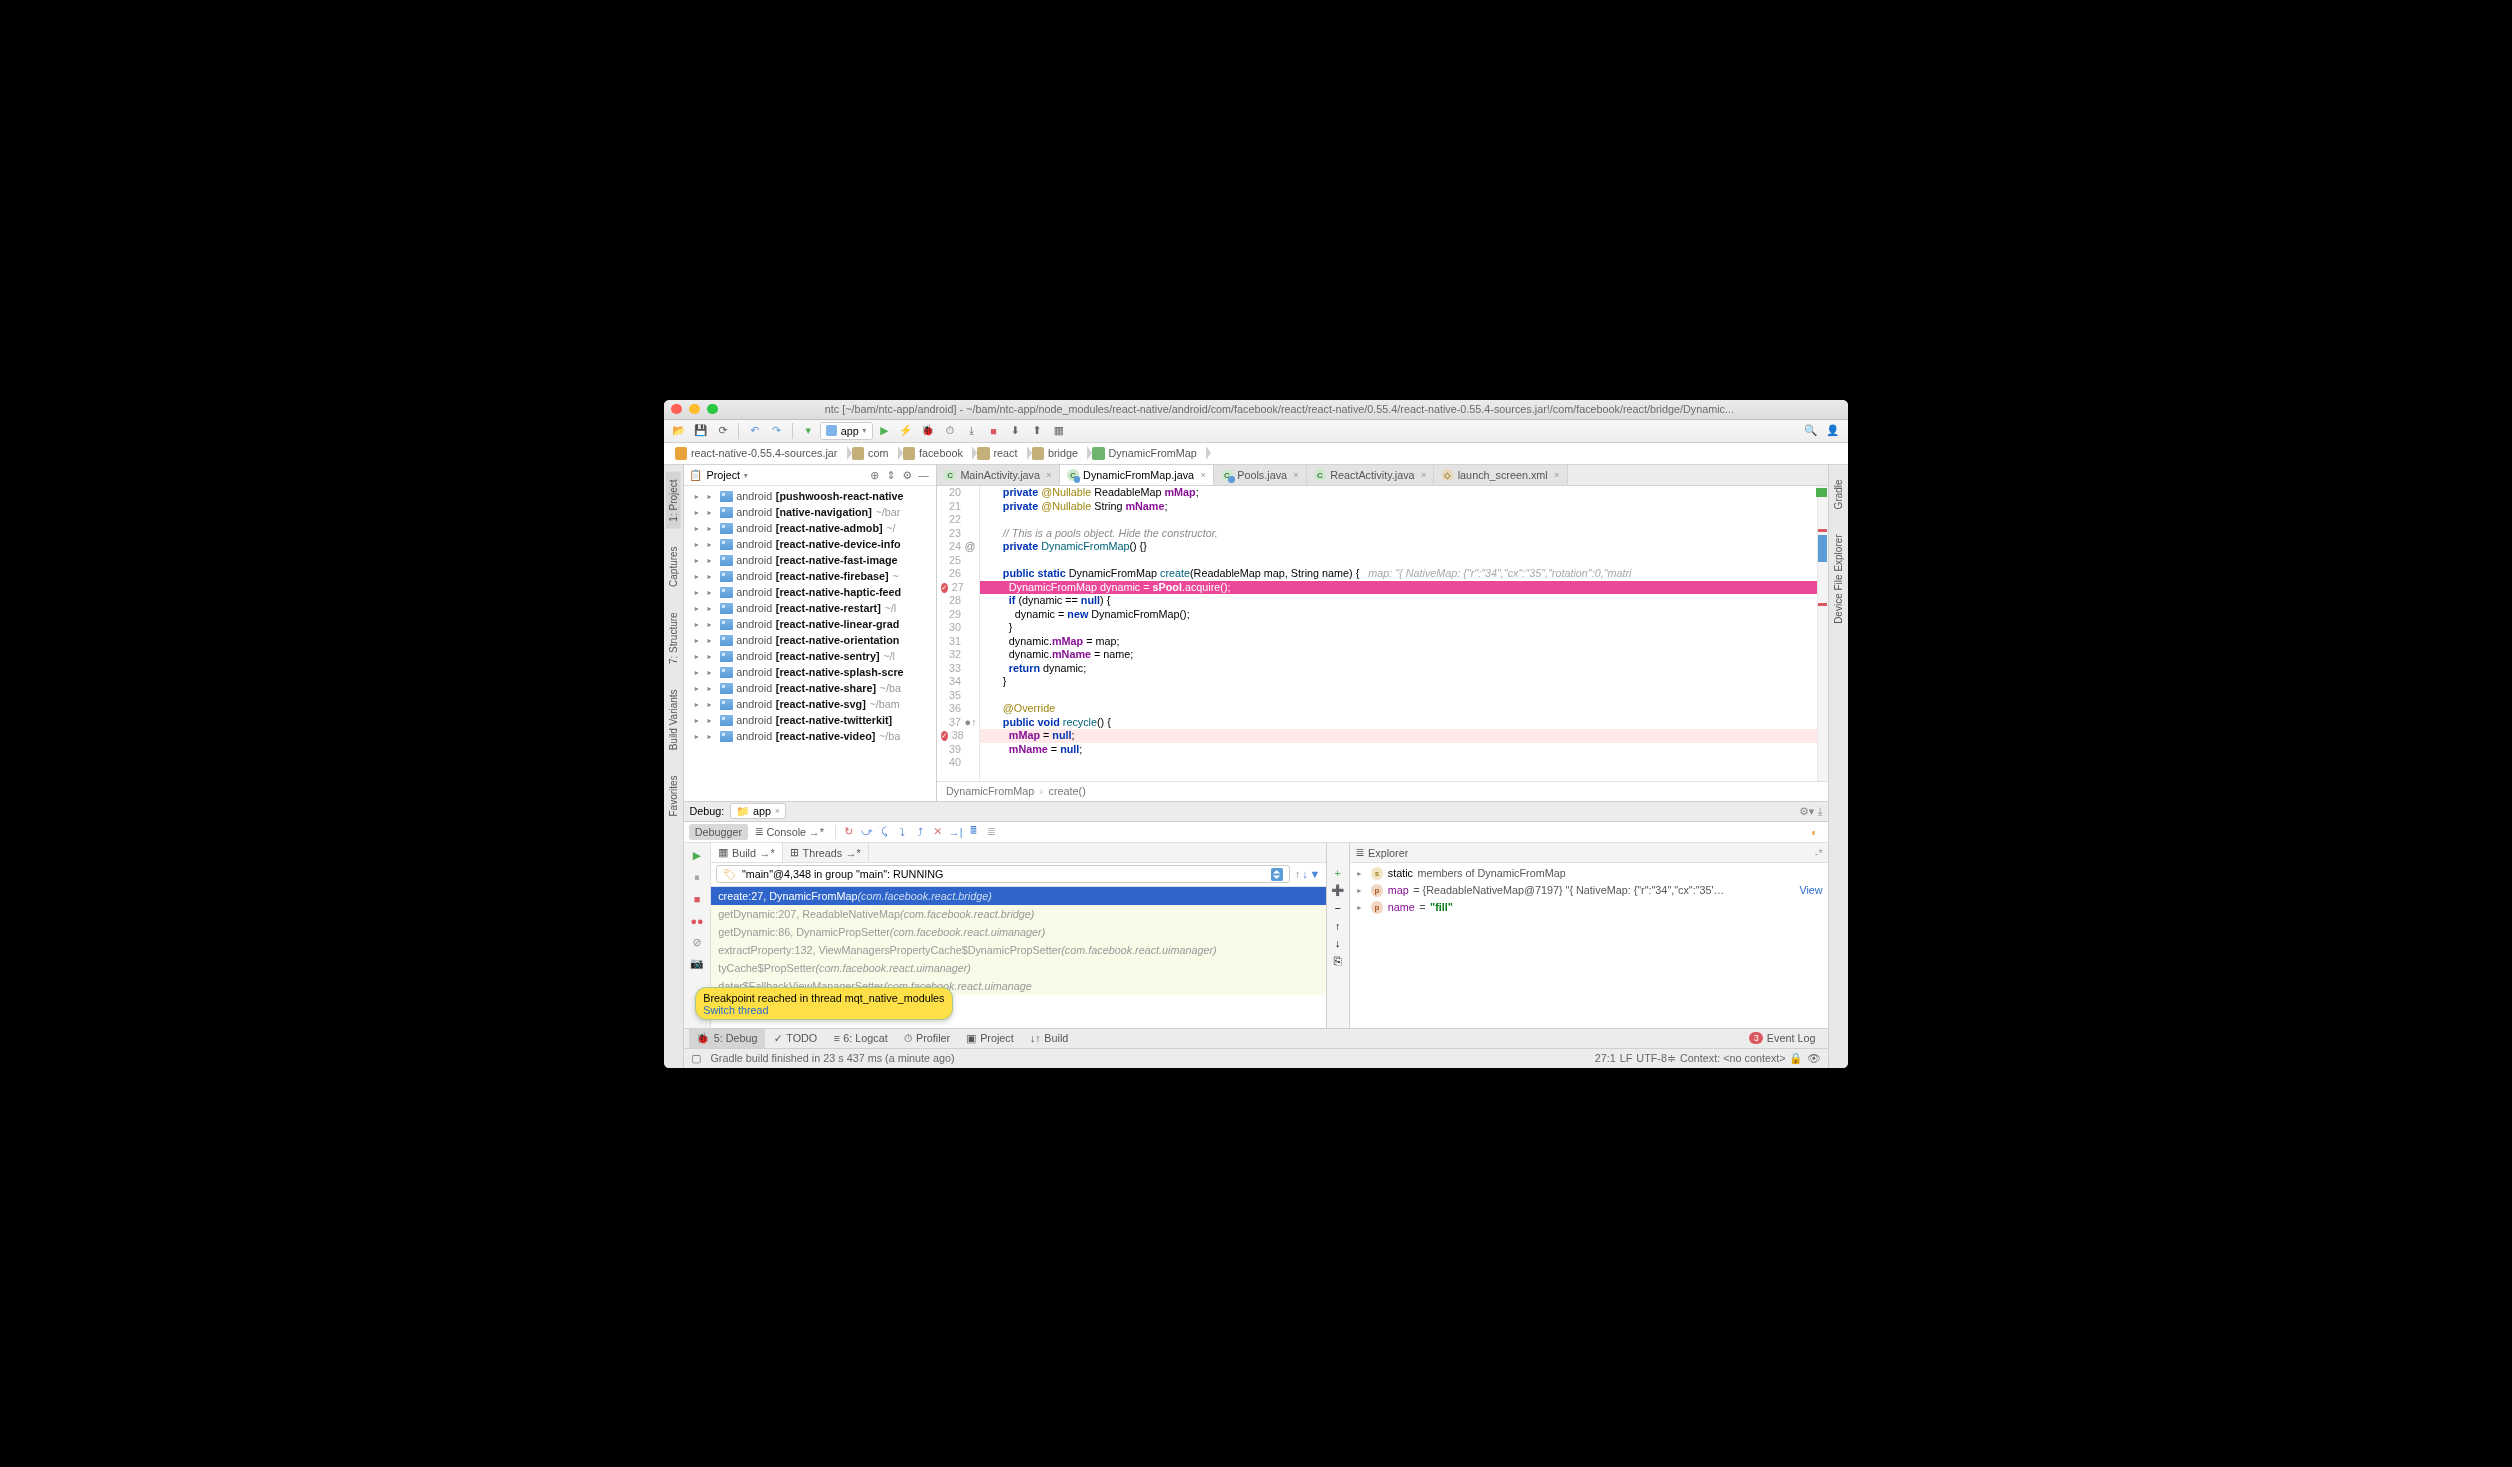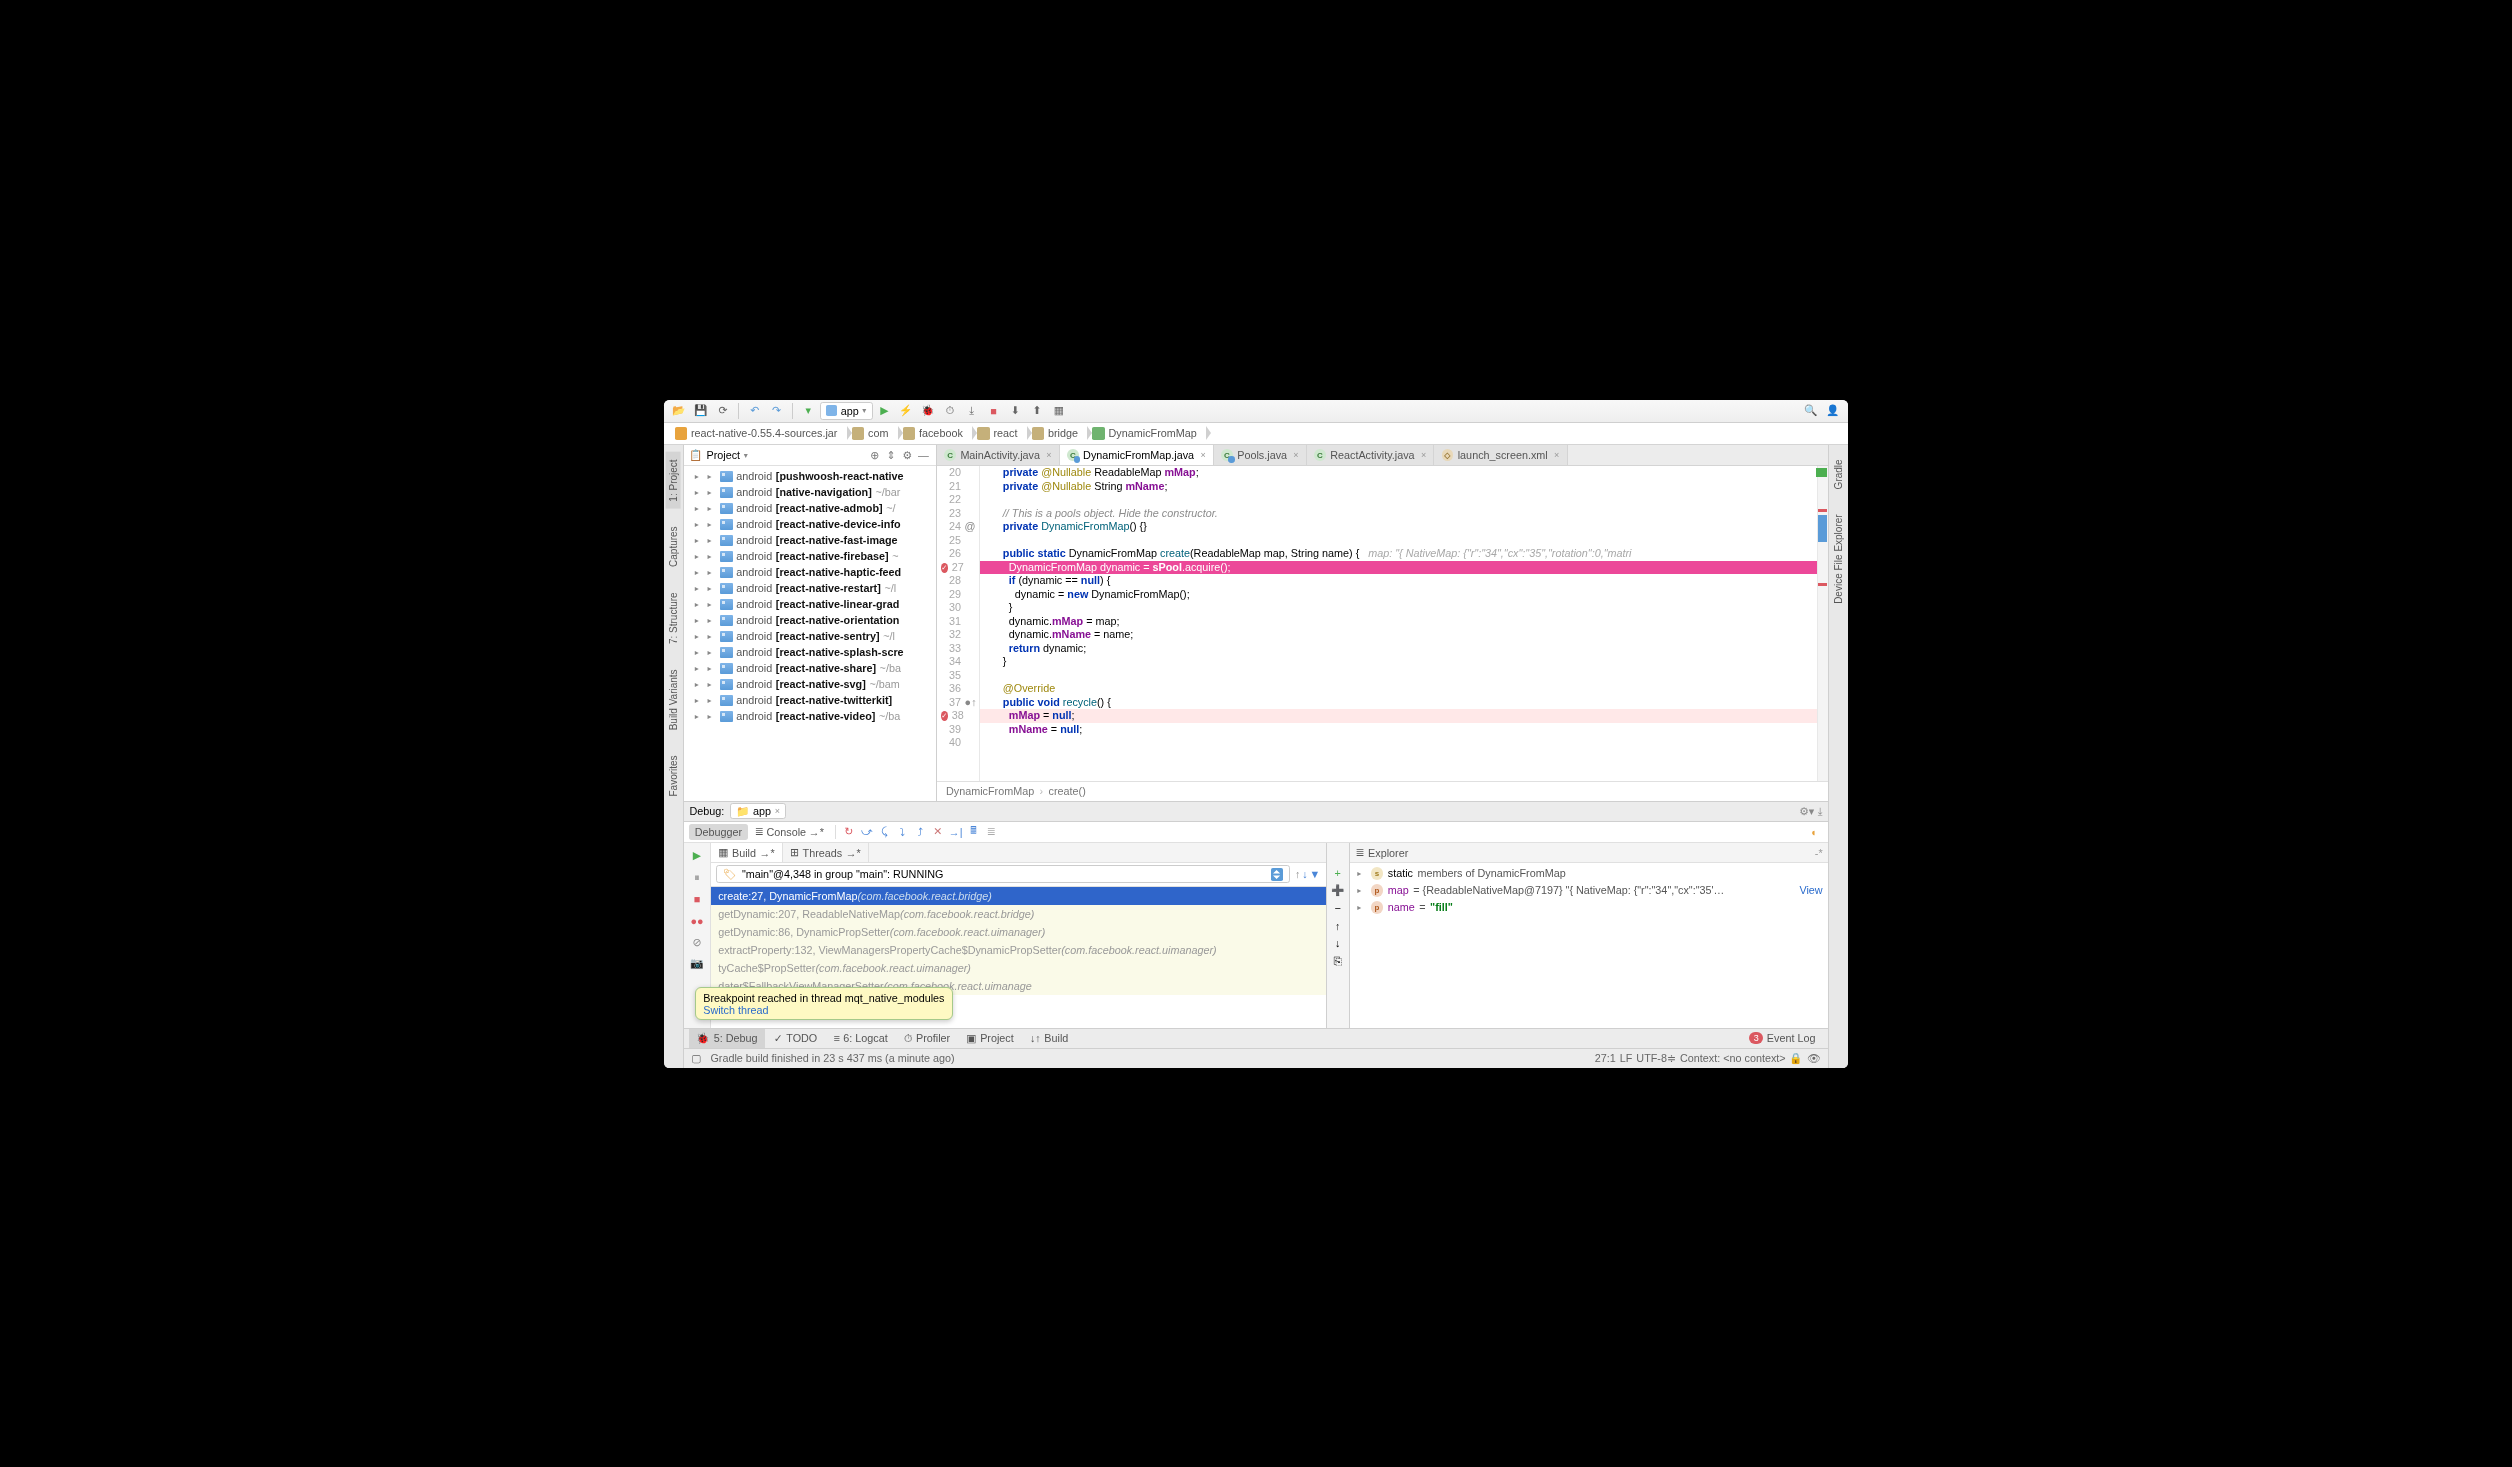--- a/index.html
+++ b/index.html
@@ -84,21 +84,21 @@
 .thread-sel{height:23.5px;display:flex;align-items:center;padding:0 5.4px;gap:5.4px;border-bottom:0.9px solid #e0e0e0}
 .thread-sel .combo{flex:1;border:0.9px solid #ccc;border-radius:2.7px;background:#fff;height:18px;display:flex;align-items:center;padding:0 5.4px;gap:5.4px}
 .thread-sel .combo .upd{width:12.6px;height:12.6px;background:#5a9bd8;border-radius:1.8px;display:flex;align-items:center;justify-content:center}
 .thread-sel .nav{display:flex;gap:1.8px;color:#888}
 .stacklist{flex:1;overflow:auto}
 .stackrow{height:18px;display:flex;align-items:center;padding:0 7.2px;white-space:nowrap}
 .stackrow.sel{background:#2f65ca;color:#fff}
 .stackrow .pkg2{color:#999;font-style:italic}
 .stackrow.sel .pkg2{color:#cde}
 .stackrow.dim{color:#999;background:#fafae8}
-.tooltip{position:absolute;bottom:7.2px;left:-16px;background:#fef9c3;border:0.9px solid #a5c98a;border-radius:6px;padding:3.6px 7.2px;box-shadow:0 1.8px 5.4px rgba(0,0,0,.2);z-index:10}
+.tooltip{position:absolute;bottom:7.2px;left:-16px;background:#fde047;border:0.9px solid #a5c98a;border-radius:11px;padding:3.6px 7.2px;box-shadow:0 1.8px 5.4px rgba(0,0,0,.2);z-index:10}
 .tooltip a{color:#2a6bcc;text-decoration:none}
 .vars-col{width:478px;display:flex;flex-direction:column}
 .vars-head{height:20px;background:#f4f4f4;border-bottom:0.9px solid #e0e0e0;display:flex;align-items:center;padding:0 5.4px;gap:3.6px;color:#555}
 .vars-body{flex:1;overflow:auto;padding:1.8px 0}
 .vrow{height:17px;display:flex;align-items:center;padding-left:7.2px;gap:4.5px;white-space:nowrap}
 .vrow .arr{width:9px;color:#888;font-size:8px}
 .vrow .picon{width:12.6px;height:12.6px;border-radius:50%;display:flex;align-items:center;justify-content:center;font-size:8px;font-weight:bold}
 .pi-s{background:#f2e6c4;color:#a07c1f}.pi-p{background:#f2d6c4;color:#b05a1f}
 .vrow .vn{color:#871094}.vrow .vv{color:#555}.vrow .vstr{color:#067d17;font-weight:600}
 .vrow .view{color:#2a6bcc;margin-left:auto;margin-right:5.4px}
@@ -108,20 +108,28 @@
 .bottombar .badge{background:#db5860;color:#fff;border-radius:7.2px;padding:0 4.5px;font-size:9px;line-height:12.6px}
 .statusbar{height:20px;background:#ececec;border-top:0.9px solid #cfcfcf;display:flex;align-items:center;padding:0 7.2px;color:#666;font-size:10px;gap:9px}
 .statusbar .sr{margin-left:auto;display:flex;gap:4px;align-items:center}
 svg{display:block}
 </style>
 </head>
 <body>
 
 <div class="window">
 
+  <div class="titlebar">
+    <div class="traffic">
+      <div class="dot r"></div>
+      <div class="dot y"></div>
+      <div class="dot g"></div>
+    </div>
+    <div class="title">ntc [~/bam/ntc-app/android] - ~/bam/ntc-app/node_modules/react-native/android/com/facebook/react/react-native/0.55.4/react-native-0.55.4-sources.jar!/com/facebook/react/bridge/Dynamic...</div>
+  </div>
 
   <div class="toolbar">
     <span class="tbtn">📂</span>
     <span class="tbtn">💾</span>
     <span class="tbtn">⟳</span>
     <span class="tsep"></span>
     <span class="tbtn" style="color:#5a9bd8">↶</span>
     <span class="tbtn" style="color:#5a9bd8">↷</span>
     <span class="tsep"></span>
     <span class="tbtn" style="color:#4caf50">▾</span>

